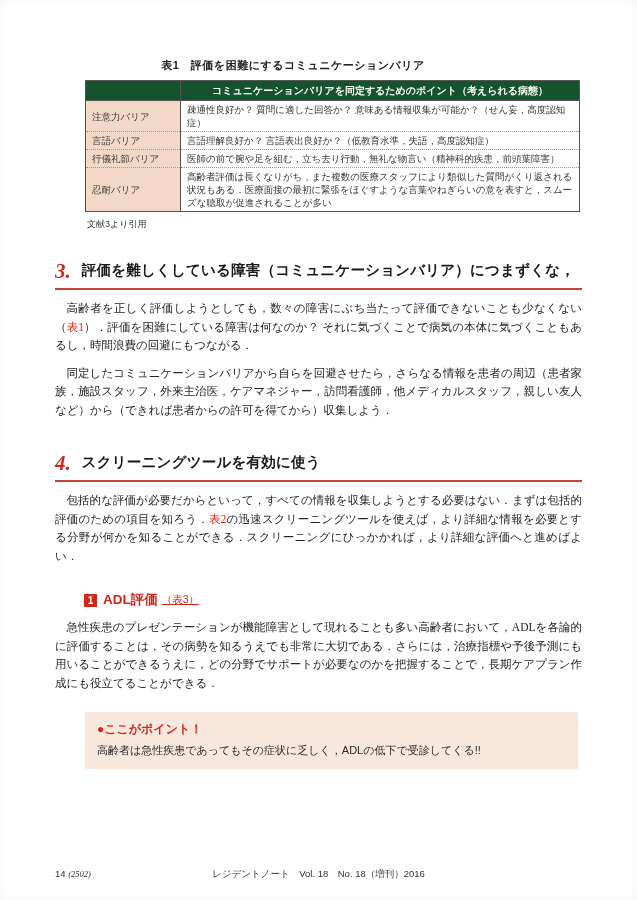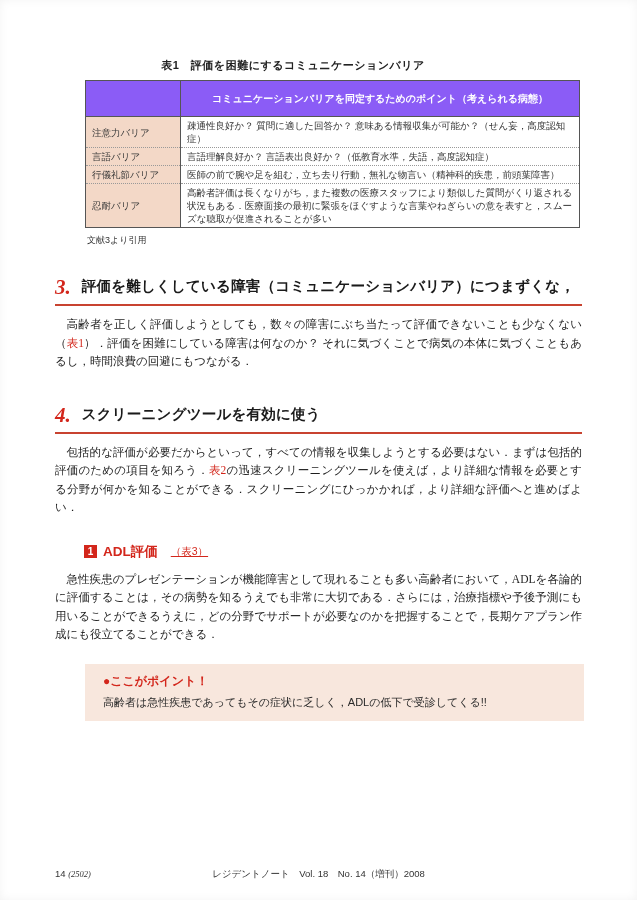--- a/index.html
+++ b/index.html
@@ -16,22 +16,22 @@
   .tbl-caption{
     text-align:center;font-weight:bold;font-size:11px;color:#222;
     margin-bottom:7px;letter-spacing:0.5px;
   }
   table.barrier{
     border-collapse:collapse;width:495px;
     font-size:9.5px;line-height:13px;color:#333;
     border:1.5px solid #555;
   }
   table.barrier th{
-    background:#8b5cf6;color:#fff;font-weight:bold;font-size:10px;
-    padding:11px 4px;text-align:center;border:1px solid #555;
+    background:#14532d;color:#fff;font-weight:bold;font-size:10px;
+    padding:3px 4px;text-align:center;border:1px solid #555;
   }
   table.barrier td{
     padding:2px 6px;vertical-align:middle;border-left:1px solid #555;
   }
   table.barrier tr + tr td{border-top:1px dotted #999;}
   td.rowlabel{
     background:#F3D8C7;width:82px;white-space:nowrap;color:#3a3a3a;
     border-left:none !important;padding-left:8px;
   }
   .tbl-source{font-size:9px;color:#333;margin:6px 0 0 32px;}
@@ -58,27 +58,27 @@
   .ref-red{color:#D3261B;}
 
   
   .sub-head{margin:26px 0 0 29px;display:flex;align-items:center;}
   .sub-badge{
     background:#D3261B;color:#fff;font-weight:bold;font-size:10px;
     width:13px;height:13px;line-height:13px;text-align:center;
     display:inline-block;margin-right:6px;flex:0 0 auto;
   }
   .sub-title{color:#D3261B;font-weight:bold;font-size:13.5px;}
-  .sub-title-ref{color:#D3261B;font-size:10.5px;margin-left:13px;text-decoration:underline;}
+  .sub-title-ref{color:#D3261B;font-size:10.5px;margin-left:4px;text-decoration:underline;}
   .sub-para{margin-left:0;}
 
   
   .point-box{
     margin:20px 0 0 30px;width:467px;background:#F8E7DD;
-    padding:9px 14px 11px 18px;
+    padding:9px 14px 11px 12px;
   }
   .point-title{color:#D3261B;font-weight:bold;font-size:12px;margin:0 0 5px 0;}
   .point-text{font-size:11px;line-height:15px;color:#2a2a2a;margin:0;}
 
   
   .footer{position:absolute;left:0;top:868px;width:637px;font-size:9.5px;color:#333;}
   .footer-center{position:absolute;left:0;width:637px;text-align:center;}
   .footer-left{position:absolute;left:55px;}
   .pagenum-paren{font-family:"Liberation Serif","DejaVu Serif",serif;font-style:italic;font-size:8.5px;}
 </style>
@@ -119,20 +119,21 @@
 
     <div class="section">
       <div class="sec-head">
         <span class="sec-num">3.</span>
         <div class="sec-title">
           <div>評価を難しくしている障害（コミュニケーションバリア）につまずくな，</div>
         </div>
       </div>
       <div class="sec-rule"></div>
       <p class="body"><span>高齢者を正しく評価しようとしても，数々の障害にぶち当たって評価できないことも少なくない（</span><span class="ref-red">表1</span><span>）．評価を困難にしている障害は何なのか？ それに気づくことで病気の本体に気づくこともあるし，時間浪費の回避にもつながる．</span></p>
+      <p class="body">同定したコミュニケーションバリアから自らを回避させたら，さらなる情報を患者の周辺（患者家族，施設スタッフ，外来主治医，ケアマネジャー，訪問看護師，他メディカルスタッフ，親しい友人など）から（できれば患者からの許可を得てから）収集しよう．</p>
     </div>
 
     <div class="section" style="margin-top:34px;">
       <div class="sec-head">
         <span class="sec-num">4.</span>
         <div class="sec-title">スクリーニングツールを有効に使う</div>
       </div>
       <div class="sec-rule"></div>
       <p class="body"><span>包括的な評価が必要だからといって，すべての情報を収集しようとする必要はない．まずは包括的評価のための項目を知ろう．</span><span class="ref-red">表2</span><span>の迅速スクリーニングツールを使えば，より詳細な情報を必要とする分野が何かを知ることができる．スクリーニングにひっかかれば，より詳細な評価へと進めばよい．</span></p>
     </div>
@@ -145,19 +146,19 @@
     <p class="body sub-para">急性疾患のプレゼンテーションが機能障害として現れることも多い高齢者において，ADLを各論的に評価することは，その病勢を知るうえでも非常に大切である．さらには，治療指標や予後予測にも用いることができるうえに，どの分野でサポートが必要なのかを把握することで，長期ケアプラン作成にも役立てることができる．</p>
 
     <div class="point-box">
       <p class="point-title">●ここがポイント！</p>
       <p class="point-text">高齢者は急性疾患であってもその症状に乏しく，ADLの低下で受診してくる!!</p>
     </div>
 
   </div>
 
   <div class="footer">
-    <div class="footer-center">レジデントノート　Vol. 18　No. 14（増刊）2008</div>
+    <div class="footer-center">レジデントノート　Vol. 18　No. 18（増刊）2016</div>
     <div class="footer-left">
       <span>14</span>
       <span class="pagenum-paren">(2502)</span>
     </div>
   </div>
 </div>
 
 </body></html>

